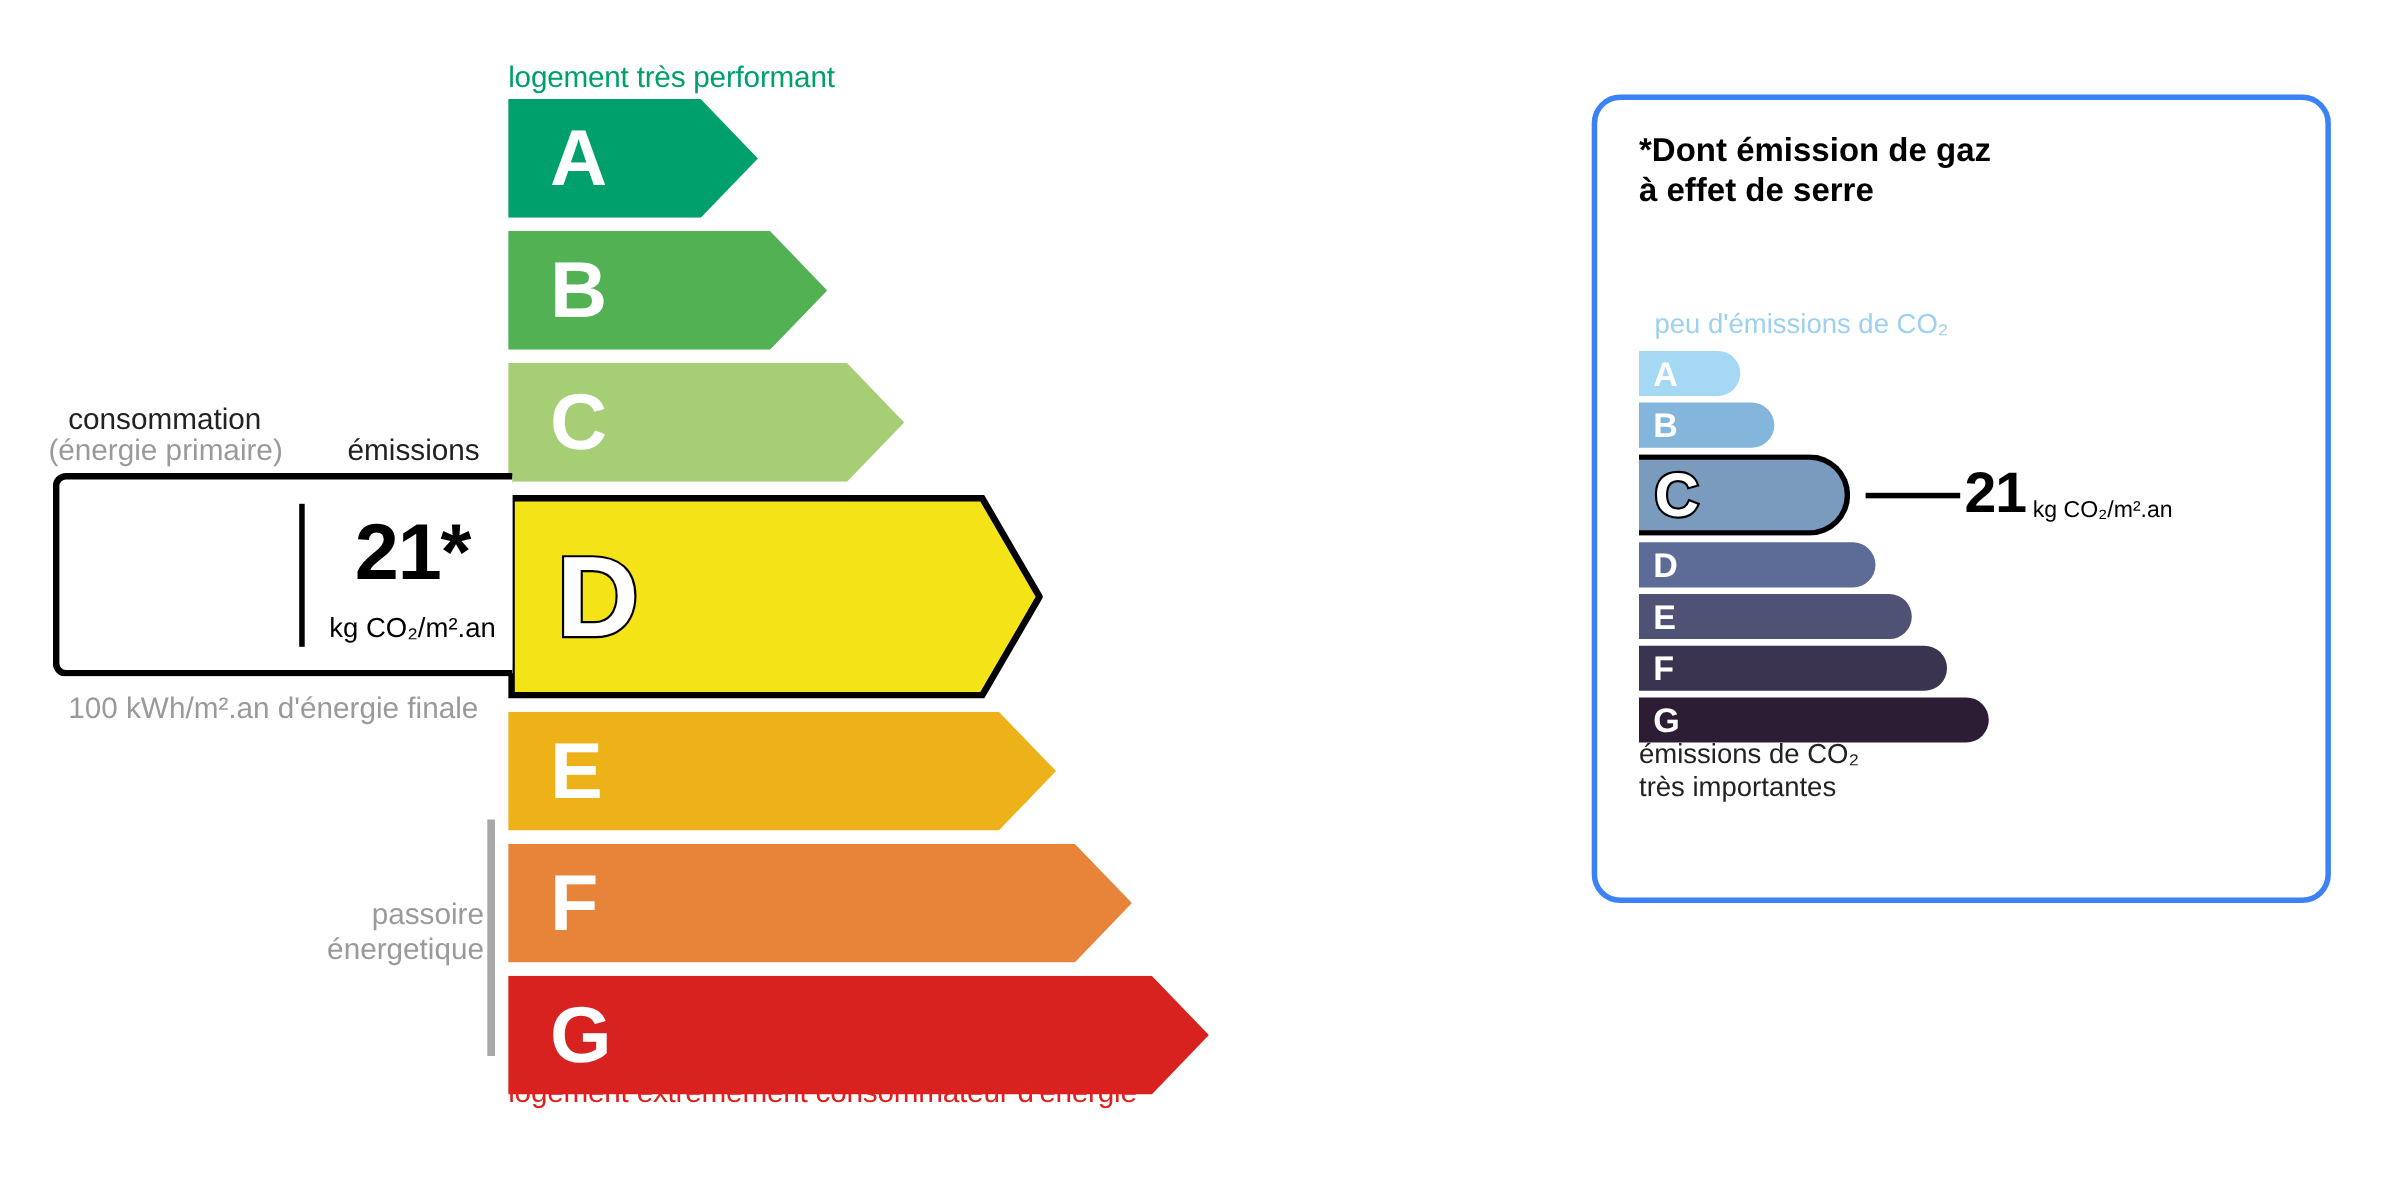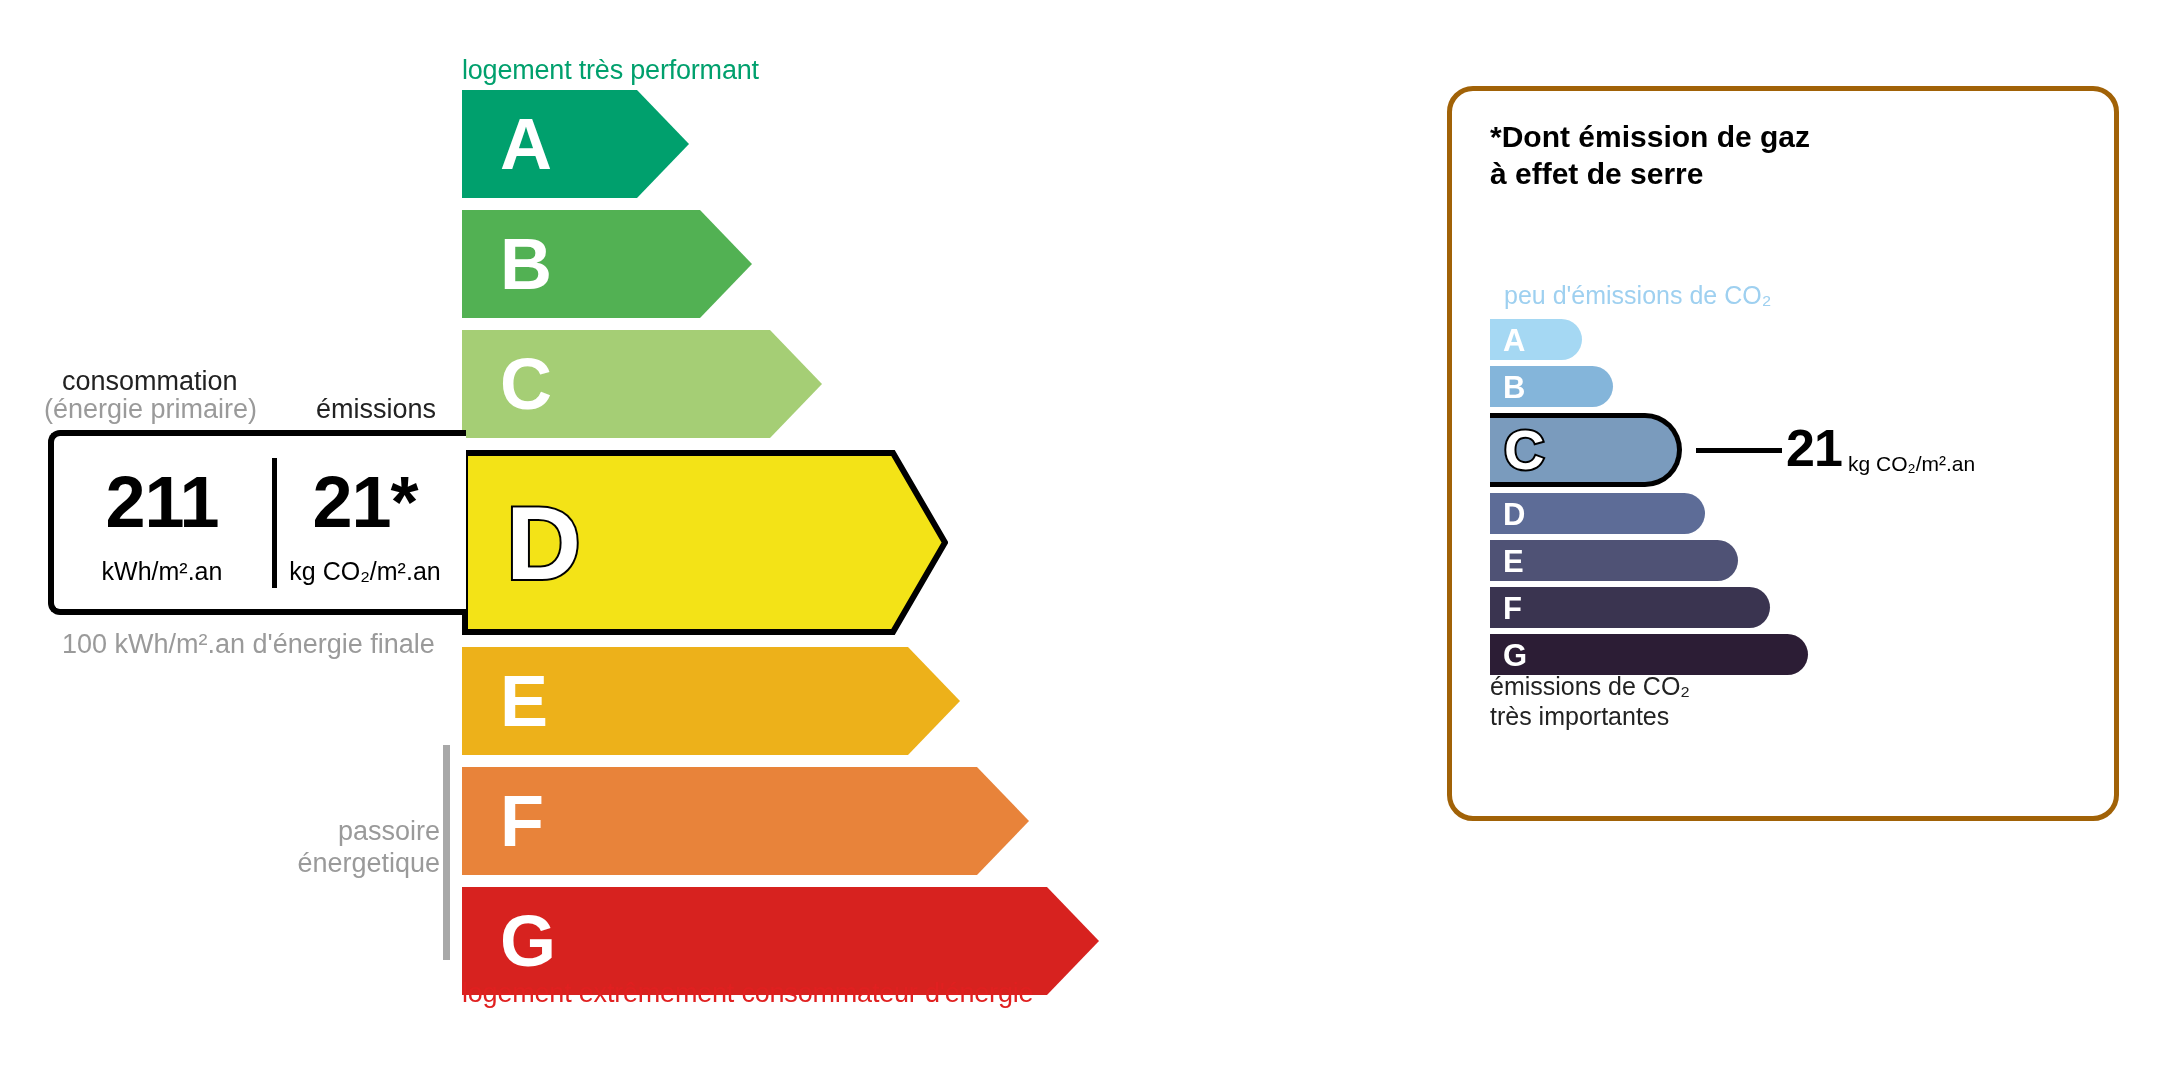--- a/index.html
+++ b/index.html
@@ -85,21 +85,21 @@
     box-sizing: border-box;
     z-index: 4;
   }
   .vb-cell {
     position: absolute;
     top: 0;
     height: 100%;
     text-align: center;
   }
   #vb-cell-conso { left: 0px;   width: 216px; }
-  #vb-cell-emis  { left: 218px; width: 186px; }
+  #vb-cell-emis  { left: 228px; width: 186px; }
   .vb-divider {
     position: absolute;
     left: 218px;
     top: 22px;
     width: 5px;
     height: 130px;
     background: #000;
   }
   .vb-number {
     position: absolute;
@@ -164,21 +164,21 @@
     background: #a8a8a8;
   }
 
   
   #ges-root {
     position: absolute;
     left: 1447px;
     top: 86px;
     width: 672px;
     height: 735px;
-    border: 5px solid #a16207;
+    border: 5px solid #3b82f6;
     border-radius: 26px;
     background: #ffffff;
     box-sizing: border-box;
   }
   #ges-title {
     position: absolute;
     left: 38px;
     top: 28px;
     font-size: 30px;
     font-weight: bold;
@@ -301,24 +301,20 @@
       </div>
       <div class="band" style="top: 887px;">
         <svg width="637" height="108">
           <polygon points="0,0 585,0 637,54 585,108 0,108" fill="#d7221f"></polygon>
         </svg>
         <span class="band-letter">G</span>
       </div>
     </div>
 
   <div id="value-box">
-    <div class="vb-cell" id="vb-cell-conso">
-      <div class="vb-number">211</div>
-      <div class="vb-unit">kWh/m².an</div>
-    </div>
     <div class="vb-divider"></div>
     <div class="vb-cell" id="vb-cell-emis">
       <div class="vb-number">21*</div>
       <div class="vb-unit">kg CO₂/m².an</div>
     </div>
   </div>
 
   <div class="vb-toplabel" id="label-consommation">consommation</div>
   <div class="vb-toplabel" id="label-energie-prim">(énergie primaire)</div>
   <div class="vb-toplabel" id="label-emissions">émissions</div>

